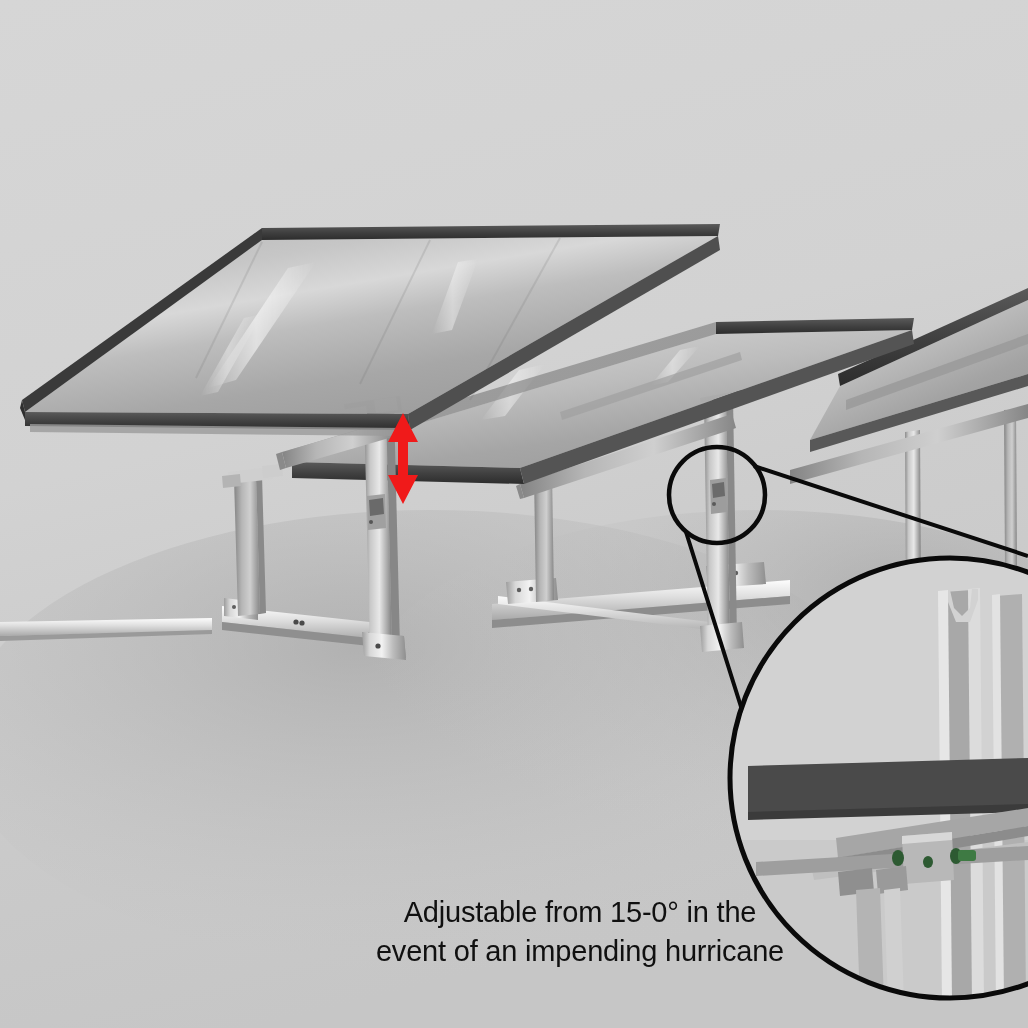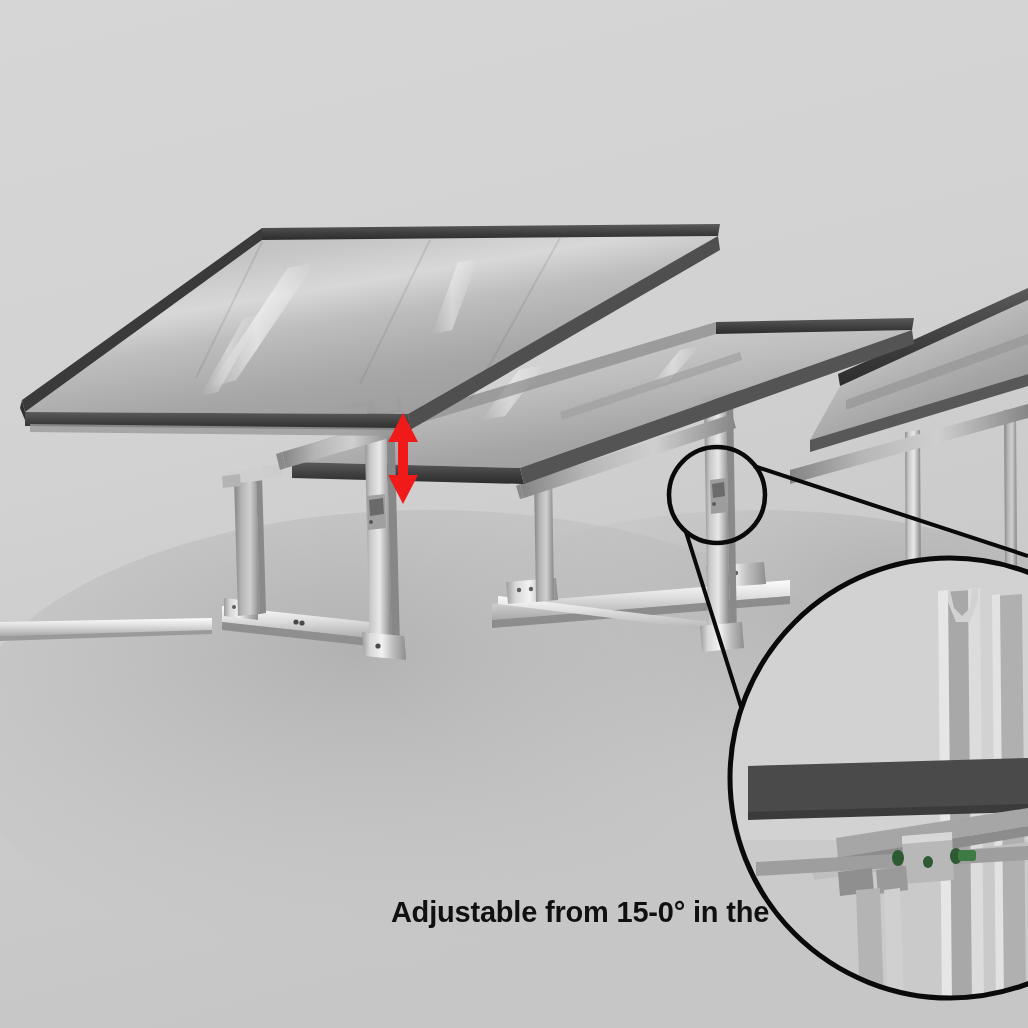--- a/index.html
+++ b/index.html
@@ -24,21 +24,21 @@
     height: 1028px;
     display: block;
   }
   .caption {
     position: absolute;
     left: 330px;
     top: 893px;
     width: 500px;
     text-align: center;
     font-family: "Liberation Sans", sans-serif;
-    font-weight: bold;
+    font-weight: normal;
     font-size: 29px;
     line-height: 1.33;
     letter-spacing: -0.2px;
     color: #101010;
     pointer-events: none;
   }
   .caption .cap-line { display: block; white-space: nowrap; }
 </style>
 </head>
 <body>
@@ -330,15 +330,16 @@
           <path d="M884 890 L900 888 L904 1002 L888 1004 Z" fill="#d0d0d0"></path>
         </g>
         <circle cx="950" cy="778" r="220" fill="none" stroke="#0a0a0a" stroke-width="5"></circle>
       </g>
 
     </g>
   </svg>
 
   <div class="caption">
     <span class="cap-line">Adjustable from 15-0° in the</span>
+    <span class="cap-line">event of an impending hurricane</span>
   </div>
 
 </div>
 
 </body></html>

